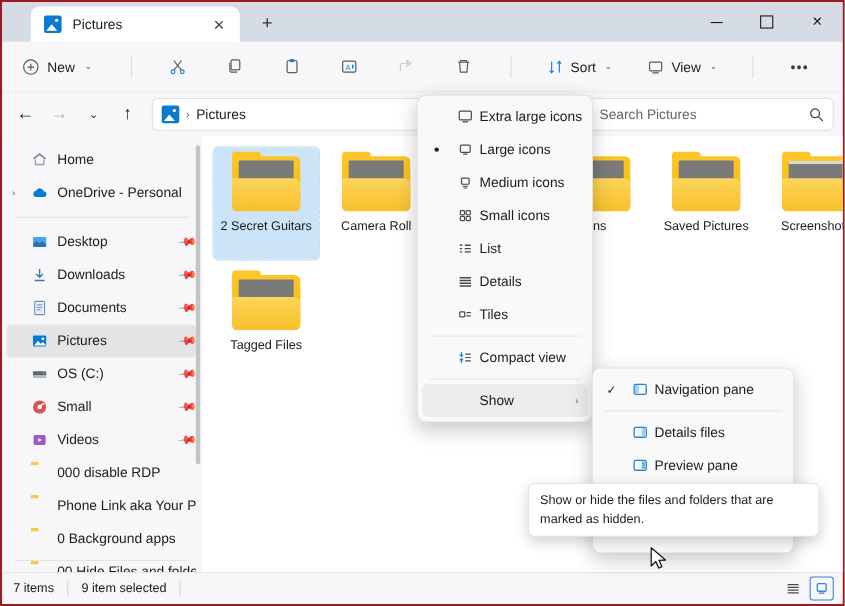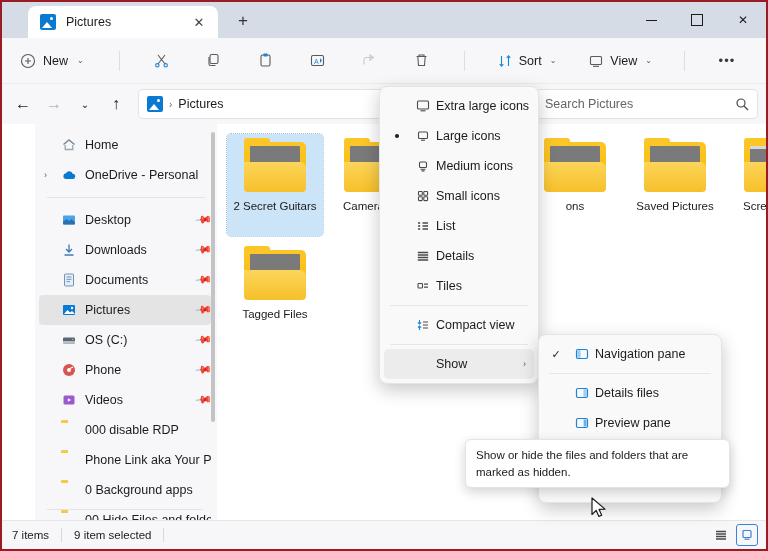--- a/index.html
+++ b/index.html
@@ -157,21 +157,20 @@
     font-size: 12.5px; font-family: inherit; color: #1b1b1b;
     background: transparent;
   }
   #searchbox input::placeholder { color: #666; }
 
   
   #body {
     display: flex;
     height: 396px;
     background: #fff;
-    margin-left: 33px;
   }
 
   
   #sidebar {
     width: 182px; flex: none;
     background: #f7f7f9;
     position: relative;
     padding-top: 6px;
     overflow: hidden;
   }
@@ -329,21 +328,21 @@
   .mi-label { flex: 1; white-space: nowrap; }
   .mi-arrow { font-size: 9px; color: #555; }
   .menu-sep { height: 1px; background: #e6e6e6; margin: 4px 6px; }
   .bullet {
     width: 4px; height: 4px; border-radius: 50%; background: #1b1b1b;
   }
 
   
   #tooltip {
     position: absolute;
-    left: 463px; top: 437px;
+    left: 478px; top: 437px;
     width: 265px;
     background: #ffffff;
     border: 1px solid #e4e4e4;
     border-radius: 6px;
     box-shadow: 0 4px 12px rgba(0,0,0,.18);
     padding: 7px 10px;
     font-size: 11.5px; color: #1b1b1b;
     line-height: 1.45;
     z-index: 60;
   }
@@ -547,21 +546,21 @@
       </div>
 
       <div class="nav-item">
         <span class="ico">
           <svg width="16" height="16" viewBox="0 0 16 16">
               <circle cx="8" cy="8" r="6" fill="#d9534f"></circle>
               <circle cx="8" cy="8" r="2" fill="#fff"></circle>
               <path d="M9 6.5l3-1.5" stroke="#fff" stroke-width="1.2"></path>
             </svg>
         </span>
-        <span class="nav-label">Phone</span>
+        <span class="nav-label">Small</span>
         <span class="pin">📌</span>
       </div>
 
       <div class="nav-item">
         <span class="ico">
           <svg width="16" height="16" viewBox="0 0 16 16">
               <rect x="2.5" y="3.5" width="11" height="9" rx="1.5" fill="#9b59d0"></rect>
               <path d="M6.8 6.2l3.4 1.8-3.4 1.8z" fill="#fff"></path>
             </svg>
         </span>

